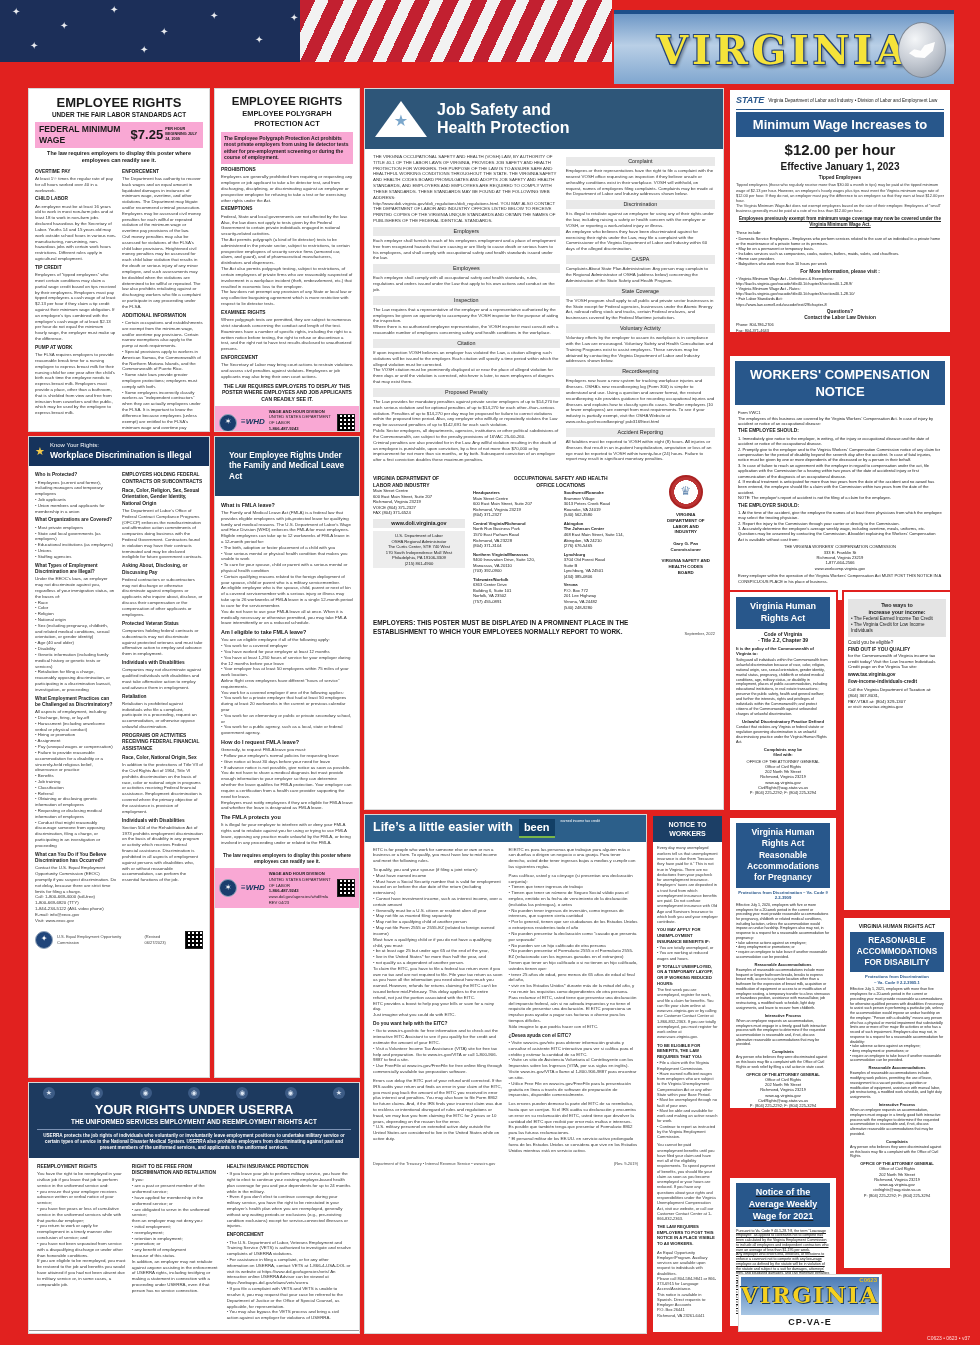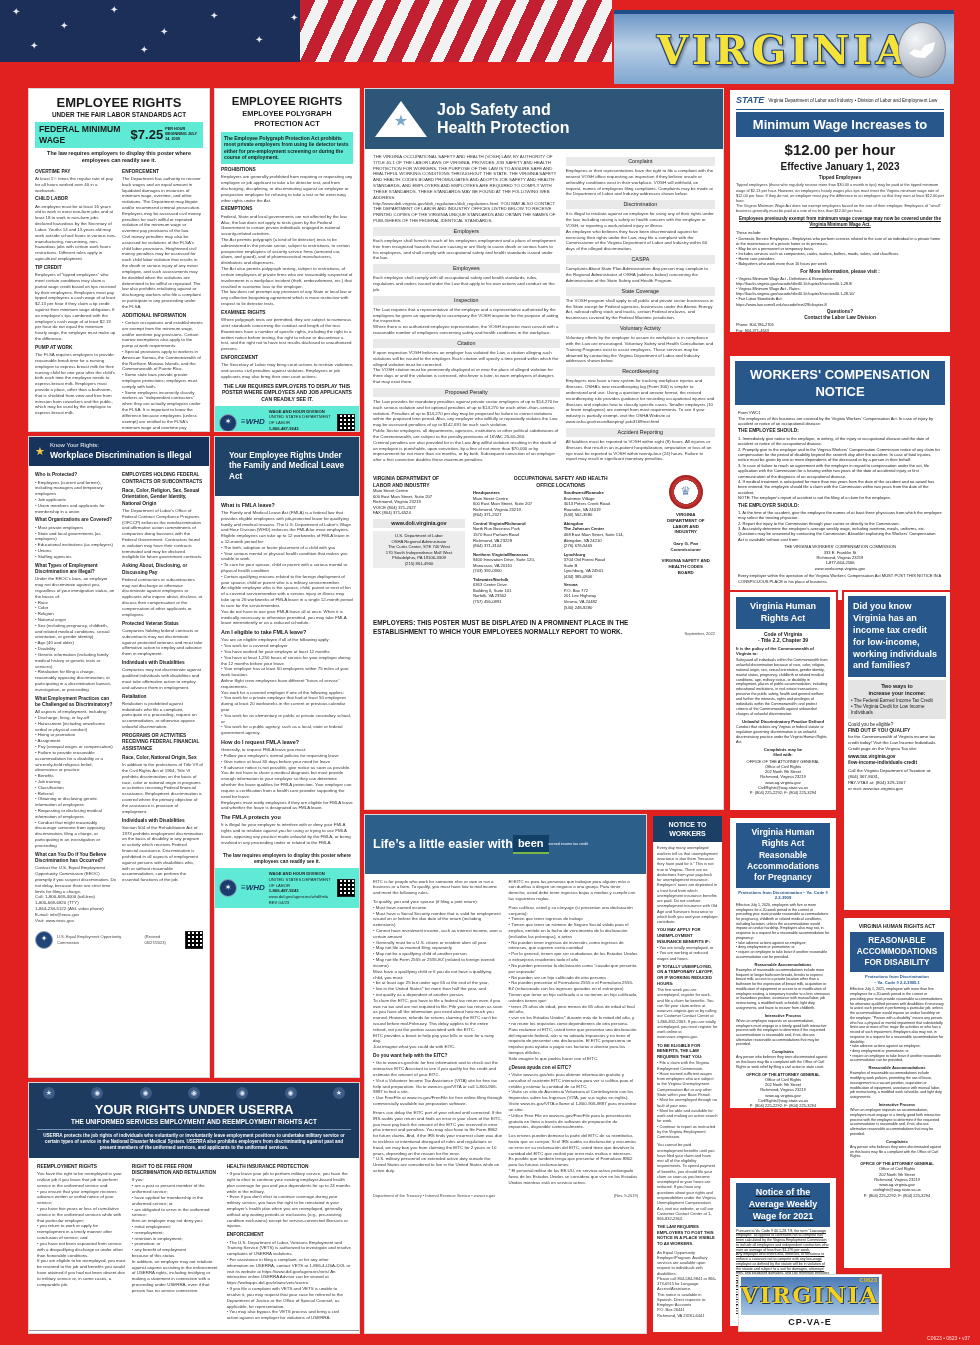--- a/index.html
+++ b/index.html
@@ -21,21 +21,21 @@
      background:linear-gradient(180deg,#6d97c6 0%,#b9cfe6 45%,#7fa6cf 100%);
      border-top:4px solid #1d4f8a;display:flex;align-items:center;justify-content:center;}
   .va-title .word{font-family:"DejaVu Serif",serif;font-weight:bold;font-size:40px;color:#f5e33a;
      letter-spacing:4px;text-shadow:1px 1px 0 #27457a,-1px 1px 0 #27457a,1px -1px 0 #27457a,-1px -1px 0 #27457a,2px 3px 3px rgba(0,0,0,.45);}
   .globe{position:absolute;right:8px;top:8px;width:46px;height:54px;border-radius:50%;
      background:radial-gradient(circle at 35% 30%,#f4f6f8 0%,#c9ced6 45%,#8d97a5 100%);
      border:1px solid #7b8694;display:flex;align-items:center;justify-content:center;}
   .globe .shape{width:26px;height:16px;background:#fdfdfd;clip-path:polygon(0 70%,20% 45%,45% 55%,60% 20%,100% 0,92% 55%,60% 100%,25% 95%);}
   
   .big-title{font-weight:bold;text-align:center;}
-  .salmon{background:#5eead4;}
+  .salmon{background:#f9a8d4;}
   .graybar{background:#e9e9e9;text-align:center;font-size:5.4px;padding:1px 0;margin:3px 0 2px 0;}
   .cols{display:flex;gap:6px;}
   .cols>div{flex:1;}
   
   .dolfoot{display:flex;align-items:center;gap:4px;padding:3px 4px;margin:3px -6px -5px -6px;}
   .seal{width:16px;height:16px;border-radius:50%;background:#1a3d6d;border:1px solid #93a5bb;
         color:#fff;display:flex;align-items:center;justify-content:center;font-size:8px;flex:0 0 auto;}
   .whd{font-weight:bold;color:#15365f;font-size:8px;font-style:italic;flex:0 0 auto;}
   .qr{width:16px;height:16px;flex:0 0 auto;border:1px solid #222;
       background:repeating-linear-gradient(0deg,#000 0 2px,transparent 2px 4px),
@@ -71,21 +71,21 @@
   .fmla-head{background:#1f4467;color:#fff;padding:14px;font-weight:bold;font-size:8.2px;line-height:1.25;}
   .osha-head{background:#2e5679;color:#fff;display:flex;align-items:center;gap:10px;padding:6px 10px;height:48px;}
   .osha-logo{width:52px;height:36px;background:#fff;clip-path:polygon(50% 0,100% 100%,0 100%);position:relative;flex:0 0 auto;}
   .osha-logo i{position:absolute;left:50%;top:55%;transform:translate(-50%,-50%);color:#7ba7cc;font-style:normal;font-size:16px;}
   .osha-title{font-weight:bold;font-size:16px;line-height:1.1;}
   .addr{display:flex;gap:8px;padding:4px 8px;font-size:4.2px;}
   .addr .blk{margin-bottom:3px;}
   .addr .bh{font-weight:bold;}
   .vaseal{width:30px;height:30px;border-radius:50%;background:radial-gradient(circle,#fff 55%,#b33 56%);border:2px solid #a22;
           margin:0 auto 3px auto;display:flex;align-items:center;justify-content:center;color:#6c8fb5;font-size:12px;}
-  .eitc-head{background:#2c5f8a;color:#fff;display:flex;align-items:center;gap:0;padding:20px 8px;}
+  .eitc-head{background:#2c5f8a;color:#fff;display:flex;gap:6px;padding:4px 8px;}
   .eitc-head .txt{font-weight:bold;font-size:12.5px;}
   .eitc-logo{background:#123f66;color:#fff;font-weight:bold;font-size:11px;padding:1px 5px;border-bottom:2px solid #7ab648;}
   .graybox{background:#e4e4e4;padding:3px;margin-top:3px;}
   .vec-head{background:#1c3f66;color:#fff;text-align:center;font-weight:bold;font-size:7px;padding:4px 2px;}
   .bluehead{background:#28578b;color:#fff;text-align:center;font-weight:bold;padding:4px 3px;}
   .userra-top{background:#1d3a5f;color:#fff;padding:4px 8px;}
   .userra-seals{display:flex;justify-content:space-between;padding:0 6px 2px 6px;}
   .userra-seals span{width:12px;height:12px;border-radius:50%;background:#3c5b85;color:#dce6f2;font-size:7px;
         display:flex;align-items:center;justify-content:center;}
   .userra-title{text-align:center;font-weight:bold;font-size:13px;}
@@ -860,21 +860,20 @@
     <div class="t ag">OFFICE OF THE ATTORNEY GENERAL
 Office of Civil Rights
 202 North 9th Street
 Richmond, Virginia 23219
 www.ag.virginia.gov
 CivilRights@oag.state.va.us
 P: (804) 225-2292; F: (804) 225-3294</div>
   </div>
 
   <div class="panel" id="p-tax">
-    <div class="bluehead" style="text-align:left;font-size:9px;padding:5px">Did you know Virginia has an income tax credit for low-income, working individuals and families?</div>
     <div class="graybox">
       <div class="ctr bold t" style="font-size:5.4px">Two ways to
 increase your income:</div>
       <div class="t" style="font-size:4.6px">•  The Federal Earned Income Tax Credit
 •  The Virginia Credit for Low Income Individuals</div>
     </div>
     <div style="margin-top:3px;font-size:4.6px">Could you be eligible?</div>
     <div class="bold" style="font-size:4.8px">FIND OUT IF YOU QUALIFY</div>
     <div class="t" style="font-size:4.4px">for the Commonwealth of Virginia income tax credit today! Visit the Low Income Individuals Credit page on the Virginia Tax site:</div>
     <div class="bold t" style="font-size:4.8px;margin:2px 0">www.tax.virginia.gov

